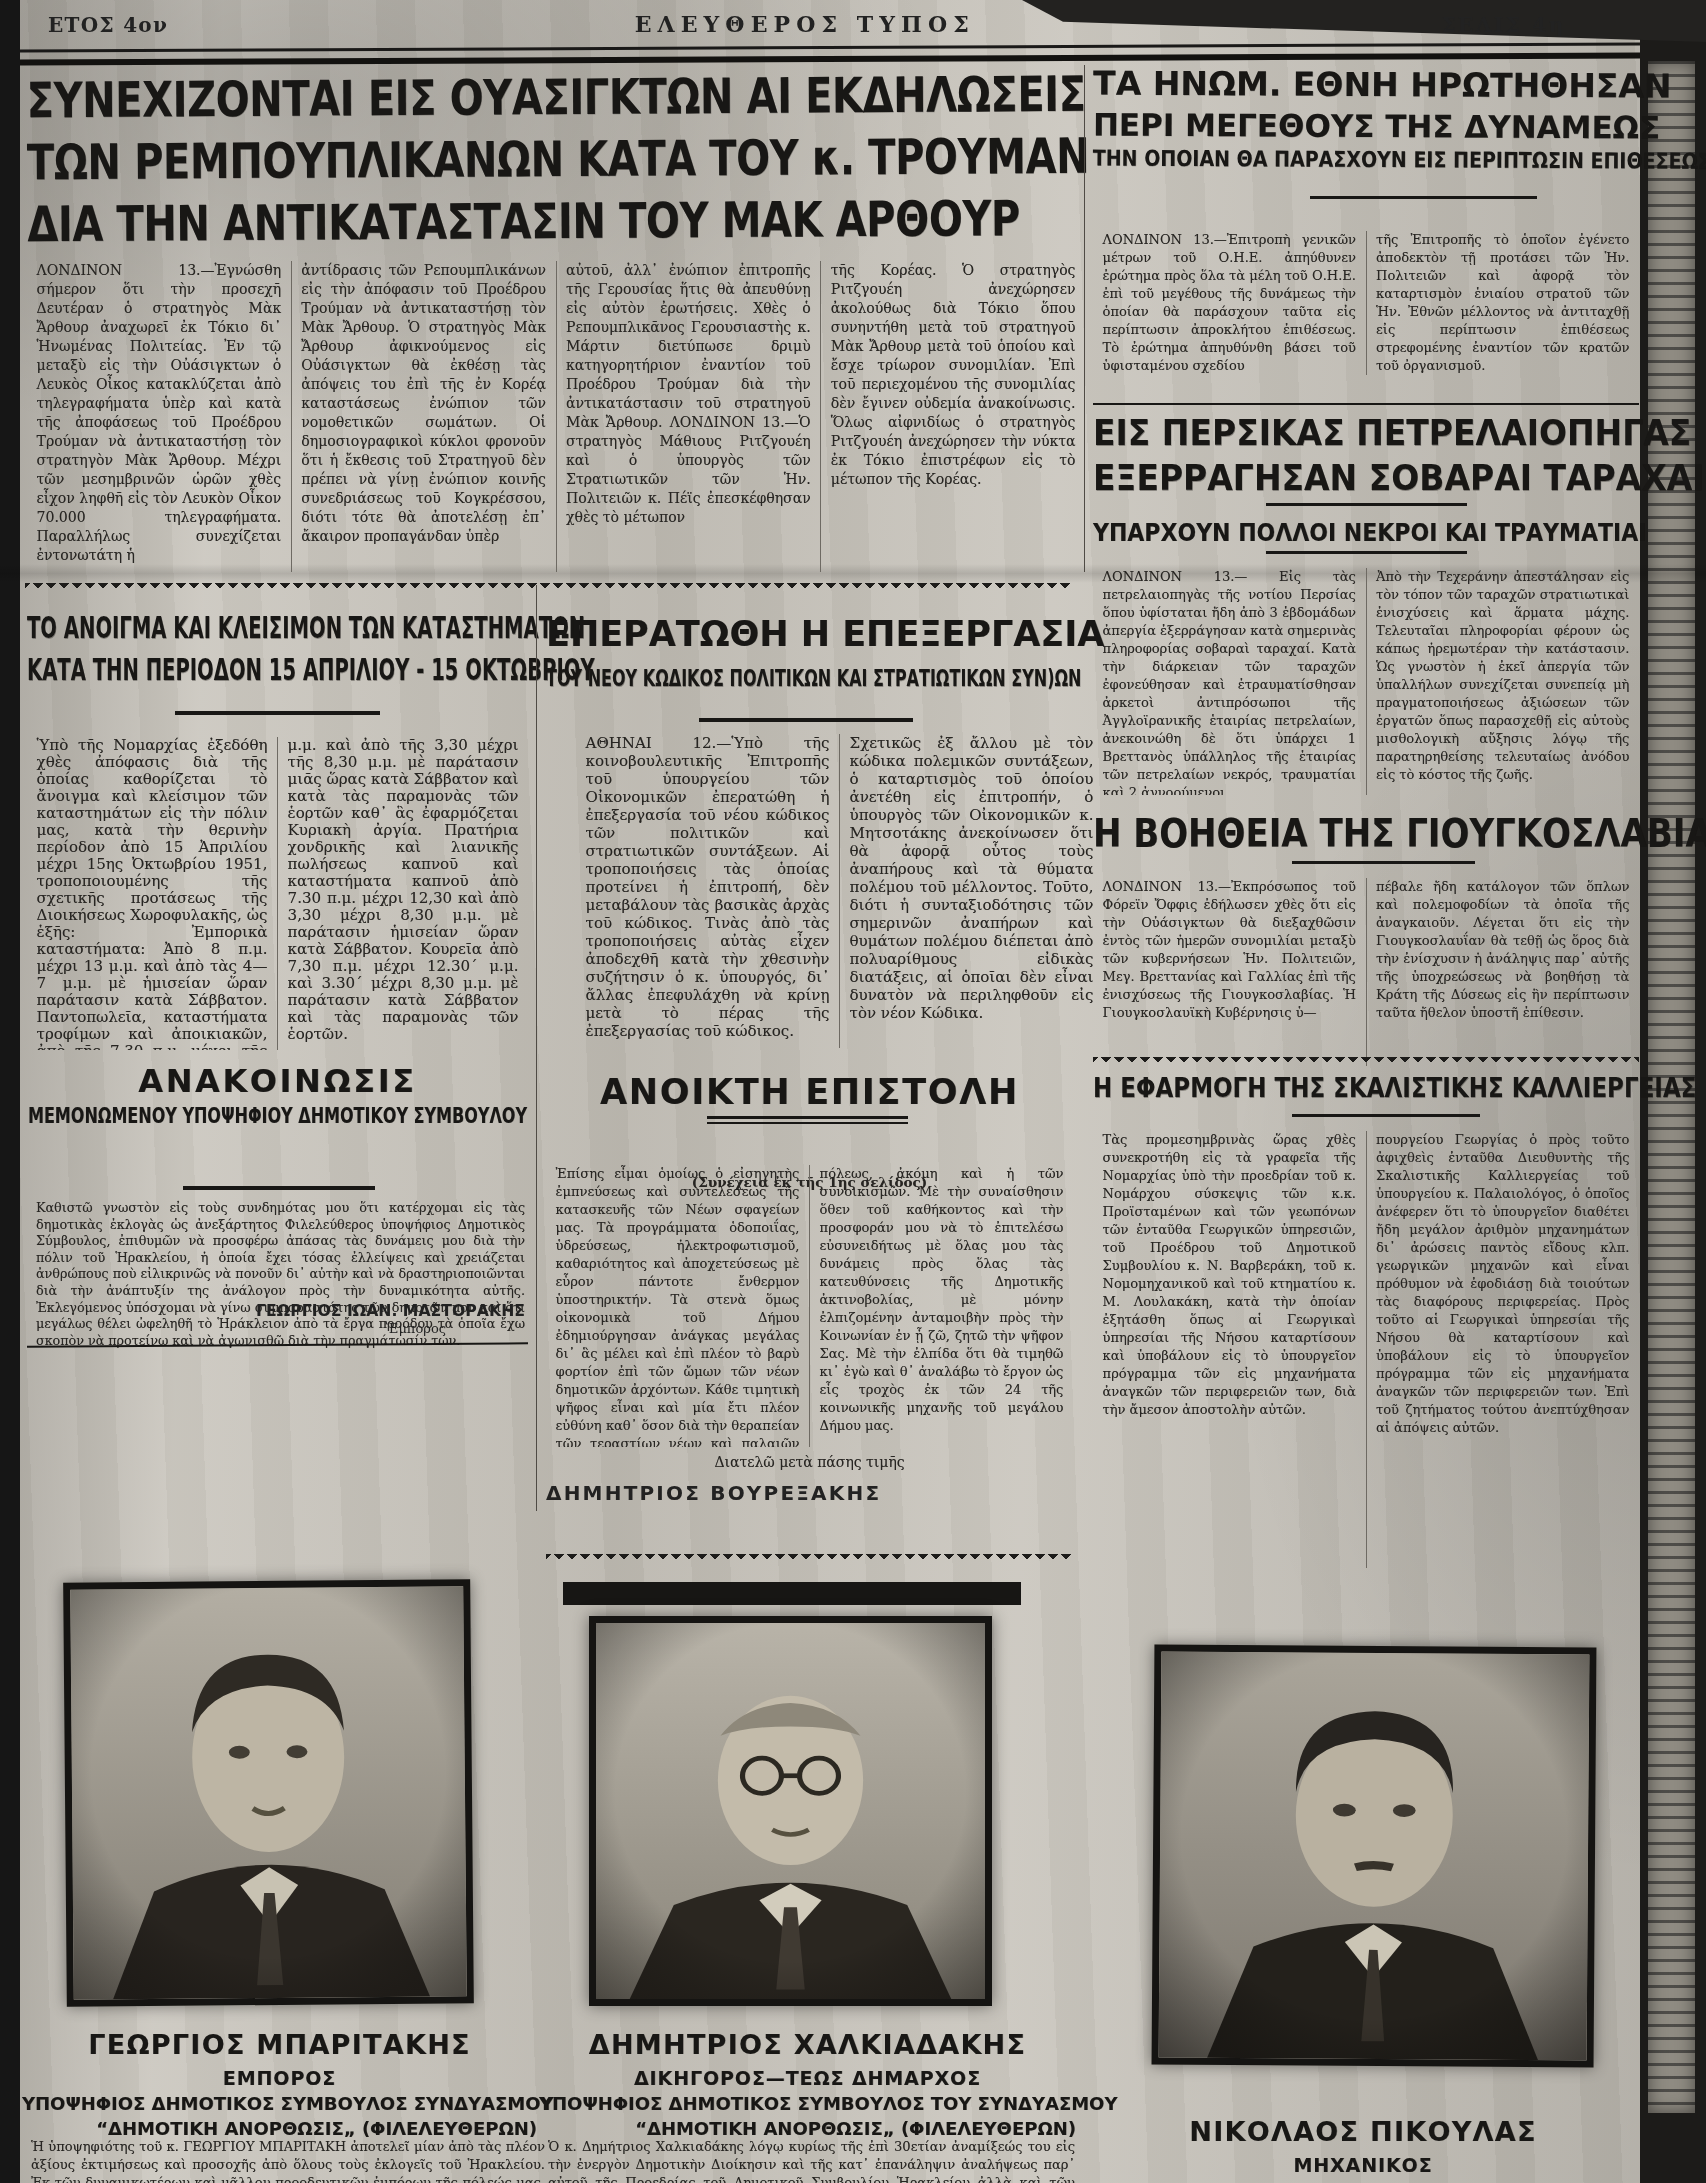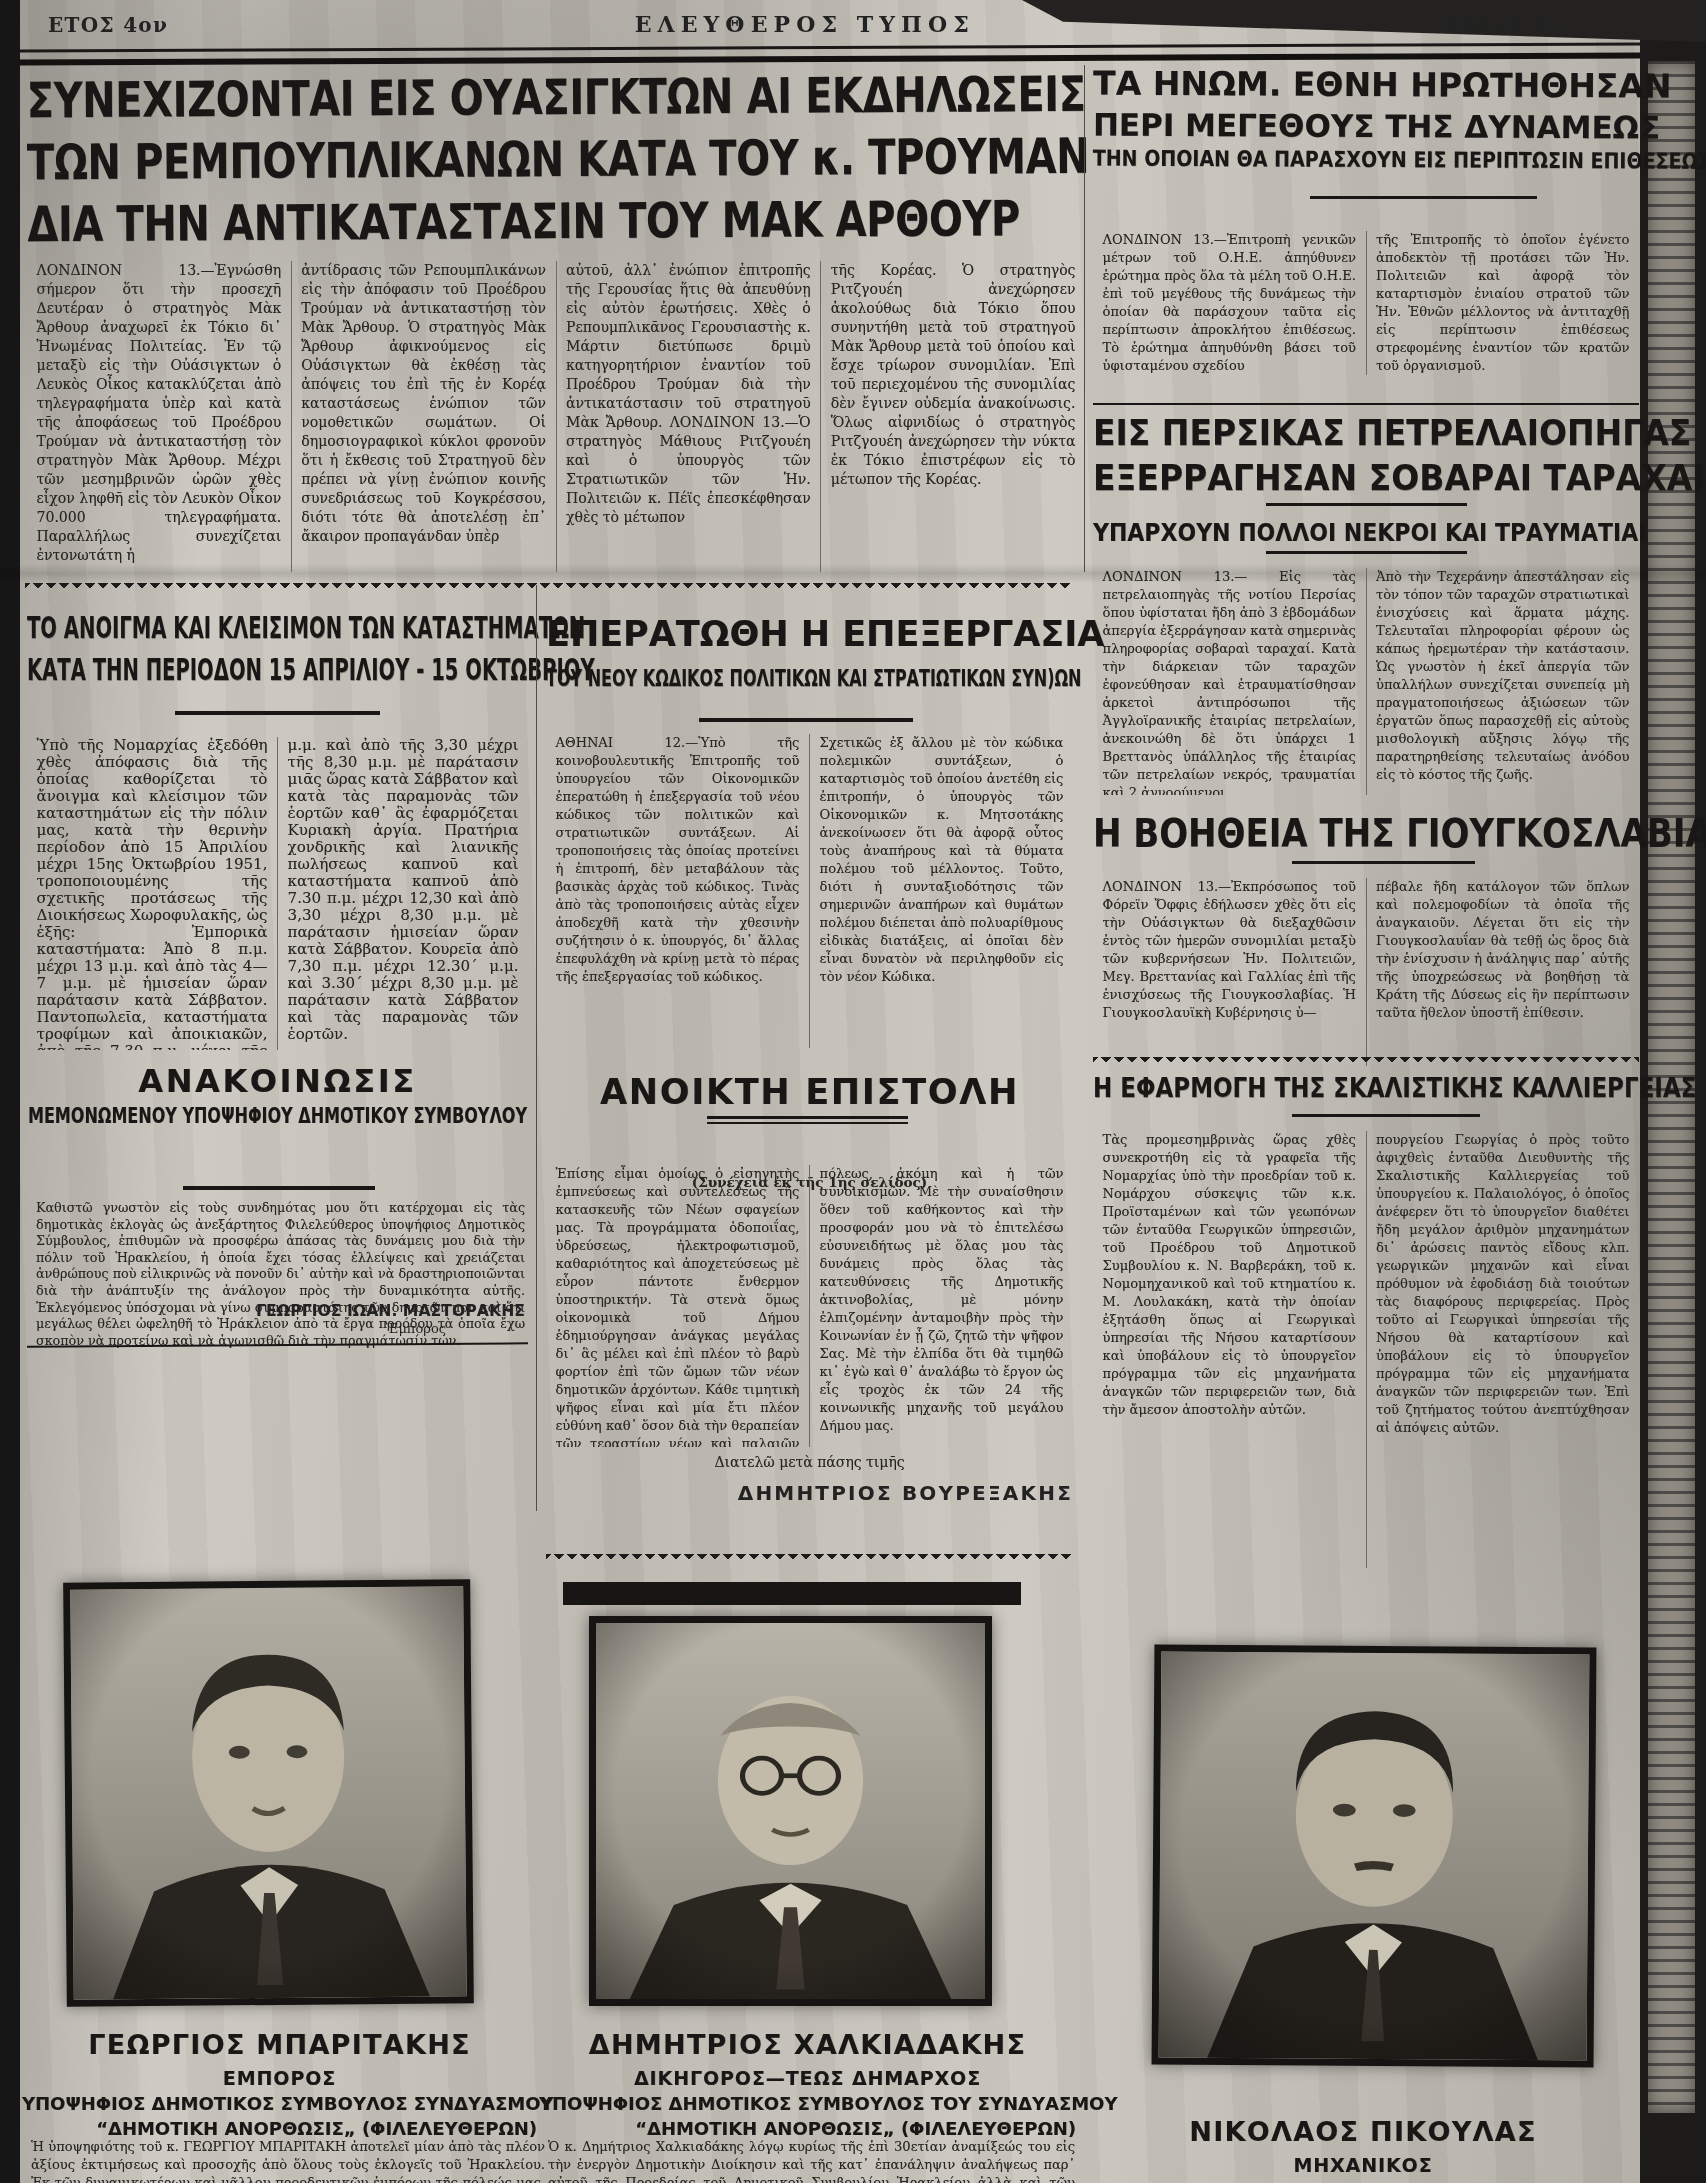--- a/index.html
+++ b/index.html
@@ -71,38 +71,38 @@
 
   
   .shops-hl{left:27px;top:608px;width:501px;text-align:center;}
   .shops-hl .line{font-size:19.6px;line-height:42px;white-space:nowrap;transform:scaleY(1.5);transform-origin:50% 50%;}
   .shops-body{left:27px;top:737px;width:501px;height:313px;font-size:15px;line-height:17px;}
 
   
   .pens-hl{left:546px;top:608px;width:527px;text-align:center;}
   .pens-l1{font-size:35px;line-height:52px;white-space:nowrap;}
   .pens-l2{font-size:16px;line-height:38px;white-space:nowrap;transform:scaleY(1.45);transform-origin:50% 50%;}
-  .pens-body{left:546px;top:734px;width:527px;height:314px;font-size:13px;line-height:18px;}
+  .pens-body{left:576px;top:734px;width:527px;height:314px;font-size:15px;line-height:18px;}
 
   
   .ann{left:27px;top:1060px;width:501px;text-align:center;}
   .ann-title{font-size:32px;line-height:42px;letter-spacing:2.6px;}
   .ann-sub{font-size:16px;line-height:28px;white-space:nowrap;transform:scaleY(1.3);}
   .ann-name{font-size:28px;line-height:40px;letter-spacing:0.9px;white-space:nowrap;}
   .ann-body{left:36px;top:1200px;width:489px;height:100px;font-size:12.7px;line-height:16.6px;}
   .ann-sign{left:36px;top:1301px;width:489px;text-align:right;font-size:15.7px;font-weight:bold;}
   .ann-role{left:36px;top:1321px;width:410px;text-align:right;font-size:13px;}
   .ann-rule{left:27px;top:1344px;width:501px;height:2.2px;transform:rotate(-.4deg);}
 
   
   .ol-title{left:546px;top:1072px;width:527px;text-align:center;font-size:35px;letter-spacing:1.7px;}
   .ol-cont{left:546px;top:1135px;width:527px;text-align:center;font-size:13.5px;font-weight:bold;}
   .ol-body{left:546px;top:1165px;width:527px;height:282px;font-size:13px;line-height:18px;}
   .ol-close{left:546px;top:1454px;width:527px;text-align:center;font-size:14px;}
-  .ol-sign{left:546px;top:1481px;width:527px;text-align:right;font-size:20px;font-weight:bold;letter-spacing:2.2px;}
+  .ol-sign{left:546px;top:1481px;width:527px;text-align:left;font-size:20px;font-weight:bold;letter-spacing:2.2px;}
 
   
   .photo{position:absolute;border:7px solid #151412;background:#9b968c;box-shadow:0 0 15px rgba(0,0,0,.45);}
   .photo svg{display:block;width:100%;height:100%;}
   .photo-left{left:65px;top:1581px;width:393px;height:410px;transform:rotate(-.5deg);}
   .photo-center{left:589px;top:1616px;width:389px;height:376px;}
   .photo-right{left:1153px;top:1646px;width:428px;height:406px;transform:rotate(.4deg);}
   .center-topbar{left:563px;top:1582px;width:458px;height:23px;background:#171614;}
 
   

